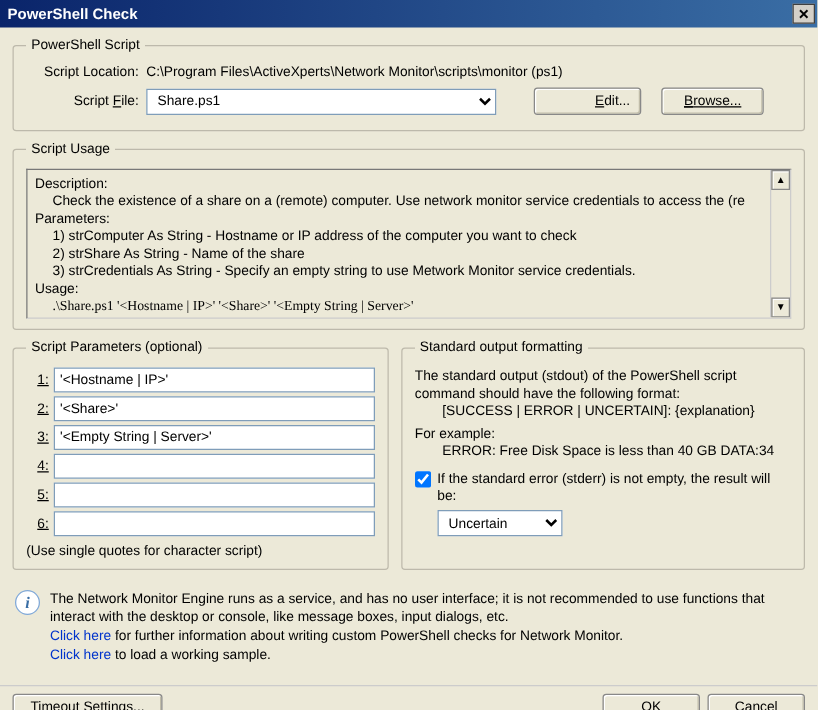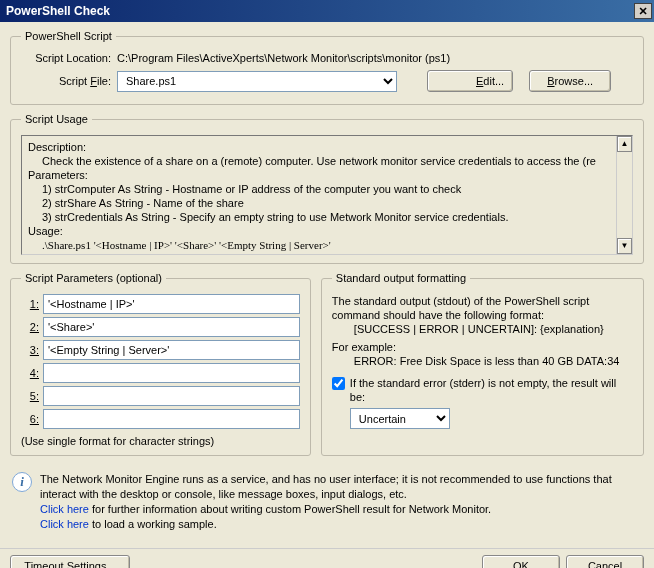--- a/index.html
+++ b/index.html
@@ -164,21 +164,21 @@
       <span class="static-text">C:\Program Files\ActiveXperts\Network Monitor\scripts\monitor (ps1)</span>
     </div>
     <div class="row" style="margin-top:6px;">
       <span class="label script-loc-label">Script <span class="u">F</span>ile:</span>
       <select style="width:280px;">
         <option>Share.ps1</option>
       </select>
       <div style="width:30px;"></div>
       <button class="btn" style="min-width:72px;padding-left:48px;"><span class="u">E</span>dit...</button>
       <div style="width:16px;"></div>
-      <button class="btn" style="min-width:82px;"><span class="u">B</span>rowse...</button>
+      <button class="btn" style="min-width:82px;text-decoration:underline;"><span class="u">B</span>rowse...</button>
     </div>
   </fieldset>
 
   <fieldset>
     <legend>Script Usage</legend>
     <div class="usage-box">
       <div>Description:</div>
       <div class="indent" style="padding-left:14px;">Check the existence of a share on a (remote) computer. Use network monitor service credentials to access the (re</div>
       <div>Parameters:</div>
       <div class="indent" style="padding-left:14px;">1) strComputer As String - Hostname or IP address of the computer you want to check</div>
@@ -214,21 +214,21 @@
         <input type="text" value="" style="">
       </div>
       <div class="param-row">
         <span class="plabel">5:</span>
         <input type="text" value="" style="">
       </div>
       <div class="param-row">
         <span class="plabel">6:</span>
         <input type="text" value="" style="">
       </div>
-      <div class="hint">(Use single format for character strings)</div>
+      <div class="hint">(Use single quotes for character script)</div>
     </fieldset>
 
     <fieldset class="output-fs">
       <legend>Standard output formatting</legend>
       <div class="out-text">The standard output (stdout) of the PowerShell script command should have the following format:</div>
       <div class="out-text indent">[SUCCESS | ERROR | UNCERTAIN]: {explanation}</div>
       <div class="out-text" style="margin-top:4px;">For example:</div>
       <div class="out-text indent">ERROR: Free Disk Space is less than 40 GB DATA:34</div>
       <div class="chk-row">
         <input type="checkbox" checked="" style="">
@@ -241,21 +241,21 @@
           </div>
         </div>
       </div>
     </fieldset>
   </div>
 
   <div class="info-row">
     <div class="info-icon">i</div>
     <div class="info-text">
       <span>The Network Monitor Engine runs as a service, and has no user interface; it is not recommended to use functions that interact with the desktop or console, like message boxes, input dialogs, etc.</span><br>
-      <span class="link">Click here</span><span> for further information about writing custom PowerShell result for Network Monitor.</span><br>
+      <span class="link">Click here</span><span> for further information about writing custom PowerShell checks for Network Monitor.</span><br>
       <span class="link">Click here</span><span> to load a working sample.</span>
     </div>
   </div>
 
 </div>
 
 <div class="bottom-bar">
   <button class="btn left" style="min-width:120px;"><span class="u">T</span>imeout Settings...</button>
   <button class="btn" style="min-width:78px;">OK</button>
   <button class="btn" style="min-width:78px;">Cancel</button>

